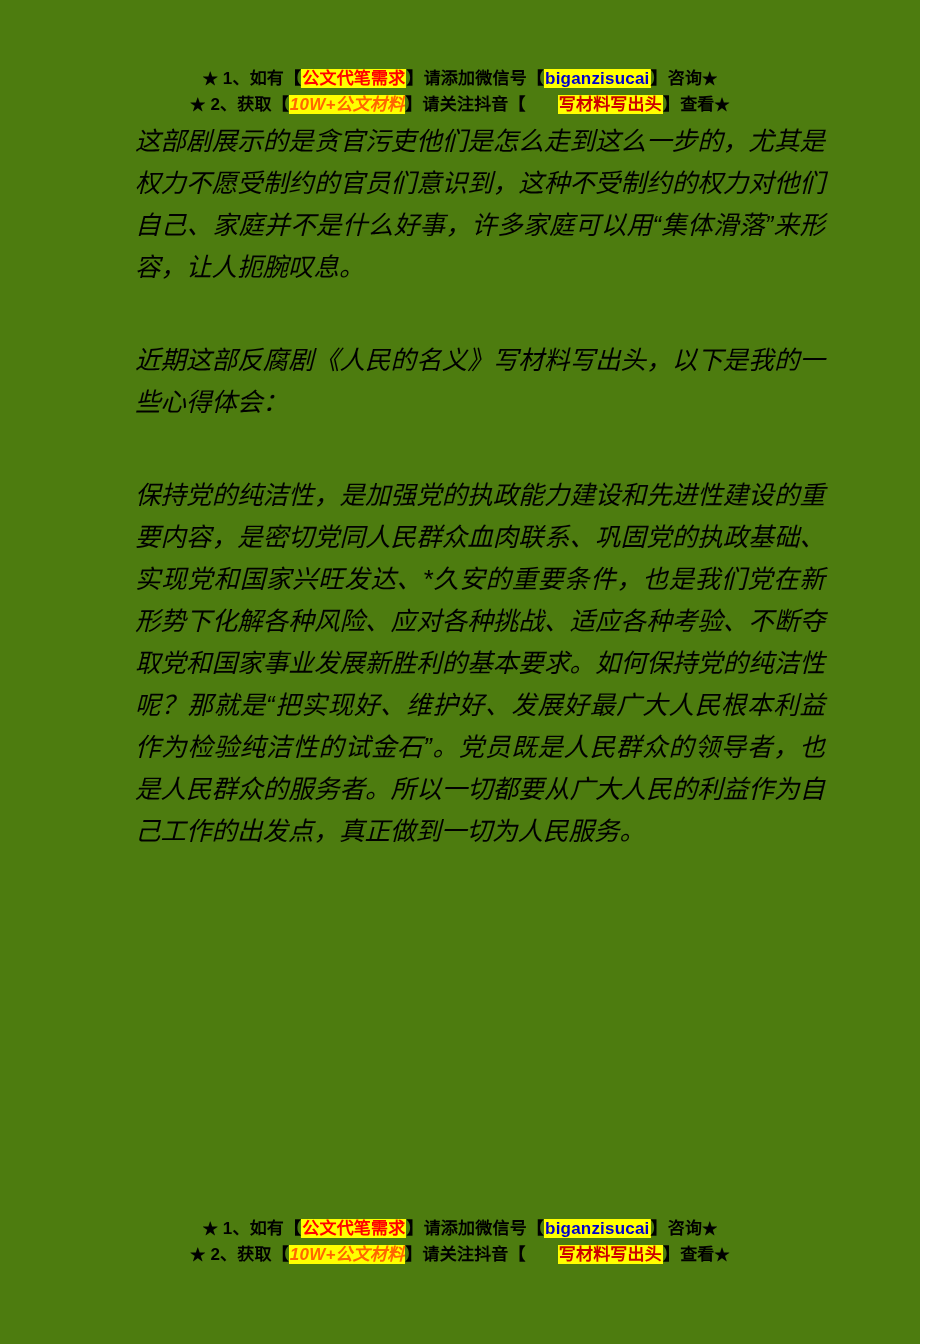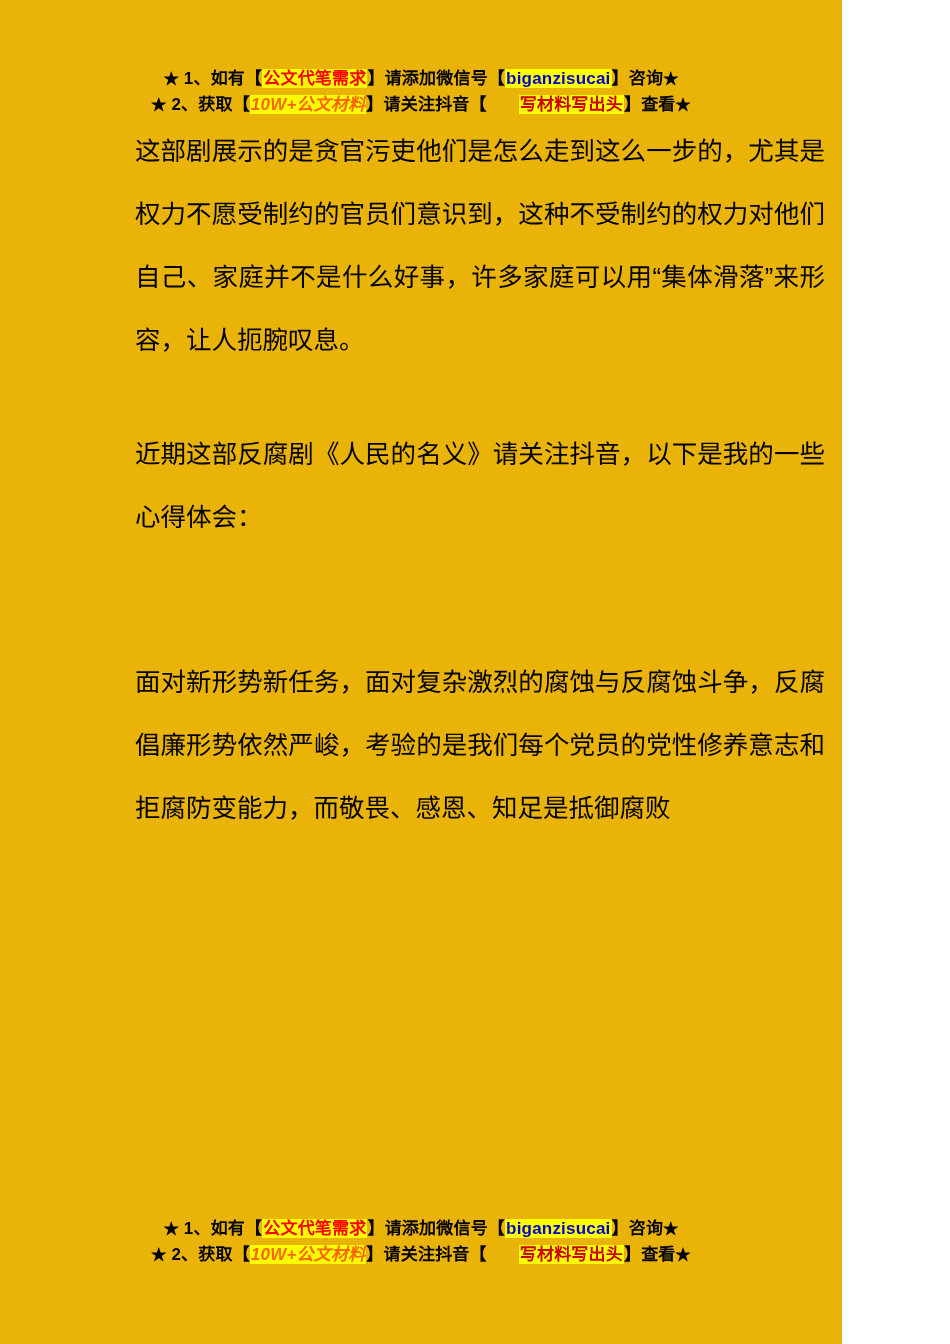--- a/index.html
+++ b/index.html
@@ -9,26 +9,26 @@
   }
   body {
     width: 950px;
     height: 1344px;
     font-family: "Liberation Sans", sans-serif;
     color: #000000;
     position: relative;
     overflow: hidden;
   }
   .page {
-    width: 842px;
+    width: 920px;
     height: 1344px;
     box-sizing: border-box;
     padding: 8px;
     position: relative;
-    background: #eab308;
+    background: #4d7c0f;
   }
 
   
   .banner {
     width: 100%;
     text-align: center;
     font-size: 17px;
     font-weight: bold;
     line-height: 26px;
     letter-spacing: 0.2px;
@@ -76,26 +76,27 @@
   
   .content {
     position: absolute;
     top: 120px;
     left: 135px;
     width: 690px;
   }
   p.para {
     margin: 0 0 0 0;
     font-size: 25.5px;
-    line-height: 63px;
+    line-height: 42px;
     text-align: justify;
     text-justify: inter-ideograph;
     font-family: "Liberation Sans", sans-serif;
     letter-spacing: 0px;
     color: #000000;
+    font-style: italic;
   }
   p.spacer {
     height: 51px;
     margin: 0;
     font-size: 25.5px;
     line-height: 51px;
   }
 </style>
 </head>
 <body>
@@ -109,24 +110,24 @@
     </span>
     <span class="line">
       <span class="star">★</span>
       <span class="blk">2、获取【</span><span class="hl-orange">10W+公文材料</span><span class="blk underline">】请关注抖音【</span><span class="hl-red2">写材料写出头</span><span class="blk">】查看</span><span class="star">★</span>
     </span>
   </div>
 
   <div class="content">
     <p class="para">这部剧展示的是贪官污吏他们是怎么走到这么一步的，尤其是权力不愿受制约的官员们意识到，这种不受制约的权力对他们自己、家庭并不是什么好事，许多家庭可以用“集体滑落”来形容，让人扼腕叹息。</p>
     <p class="spacer">&nbsp;</p>
-    <p class="para">近期这部反腐剧《人民的名义》请关注抖音，以下是我的一些心得体会：</p>
+    <p class="para">近期这部反腐剧《人民的名义》写材料写出头，以下是我的一些心得体会：</p>
     <p class="spacer">&nbsp;</p>
+    <p class="para">保持党的纯洁性，是加强党的执政能力建设和先进性建设的重要内容，是密切党同人民群众血肉联系、巩固党的执政基础、实现党和国家兴旺发达、*久安的重要条件，也是我们党在新形势下化解各种风险、应对各种挑战、适应各种考验、不断夺取党和国家事业发展新胜利的基本要求。如何保持党的纯洁性呢？那就是“把实现好、维护好、发展好最广大人民根本利益作为检验纯洁性的试金石”。党员既是人民群众的领导者，也是人民群众的服务者。所以一切都要从广大人民的利益作为自己工作的出发点，真正做到一切为人民服务。</p>
     <p class="spacer">&nbsp;</p>
-    <p class="para">面对新形势新任务，面对复杂激烈的腐蚀与反腐蚀斗争，反腐倡廉形势依然严峻，考验的是我们每个党员的党性修养意志和拒腐防变能力，而敬畏、感恩、知足是抵御腐败</p>
   </div>
 
   <div class="banner banner-bottom">
     <span class="line">
       <span class="star">★</span>
       <span class="blk">1、如有【</span><span class="hl-red">公文代笔需求</span><span class="blk">】请添加微信号【</span><span class="hl-blue">biganzisucai</span><span class="blk">】咨询</span><span class="star">★</span>
     </span>
     <span class="line">
       <span class="star">★</span>
       <span class="blk">2、获取【</span><span class="hl-orange">10W+公文材料</span><span class="blk underline">】请关注抖音【</span><span class="hl-red2">写材料写出头</span><span class="blk">】查看</span><span class="star">★</span>

